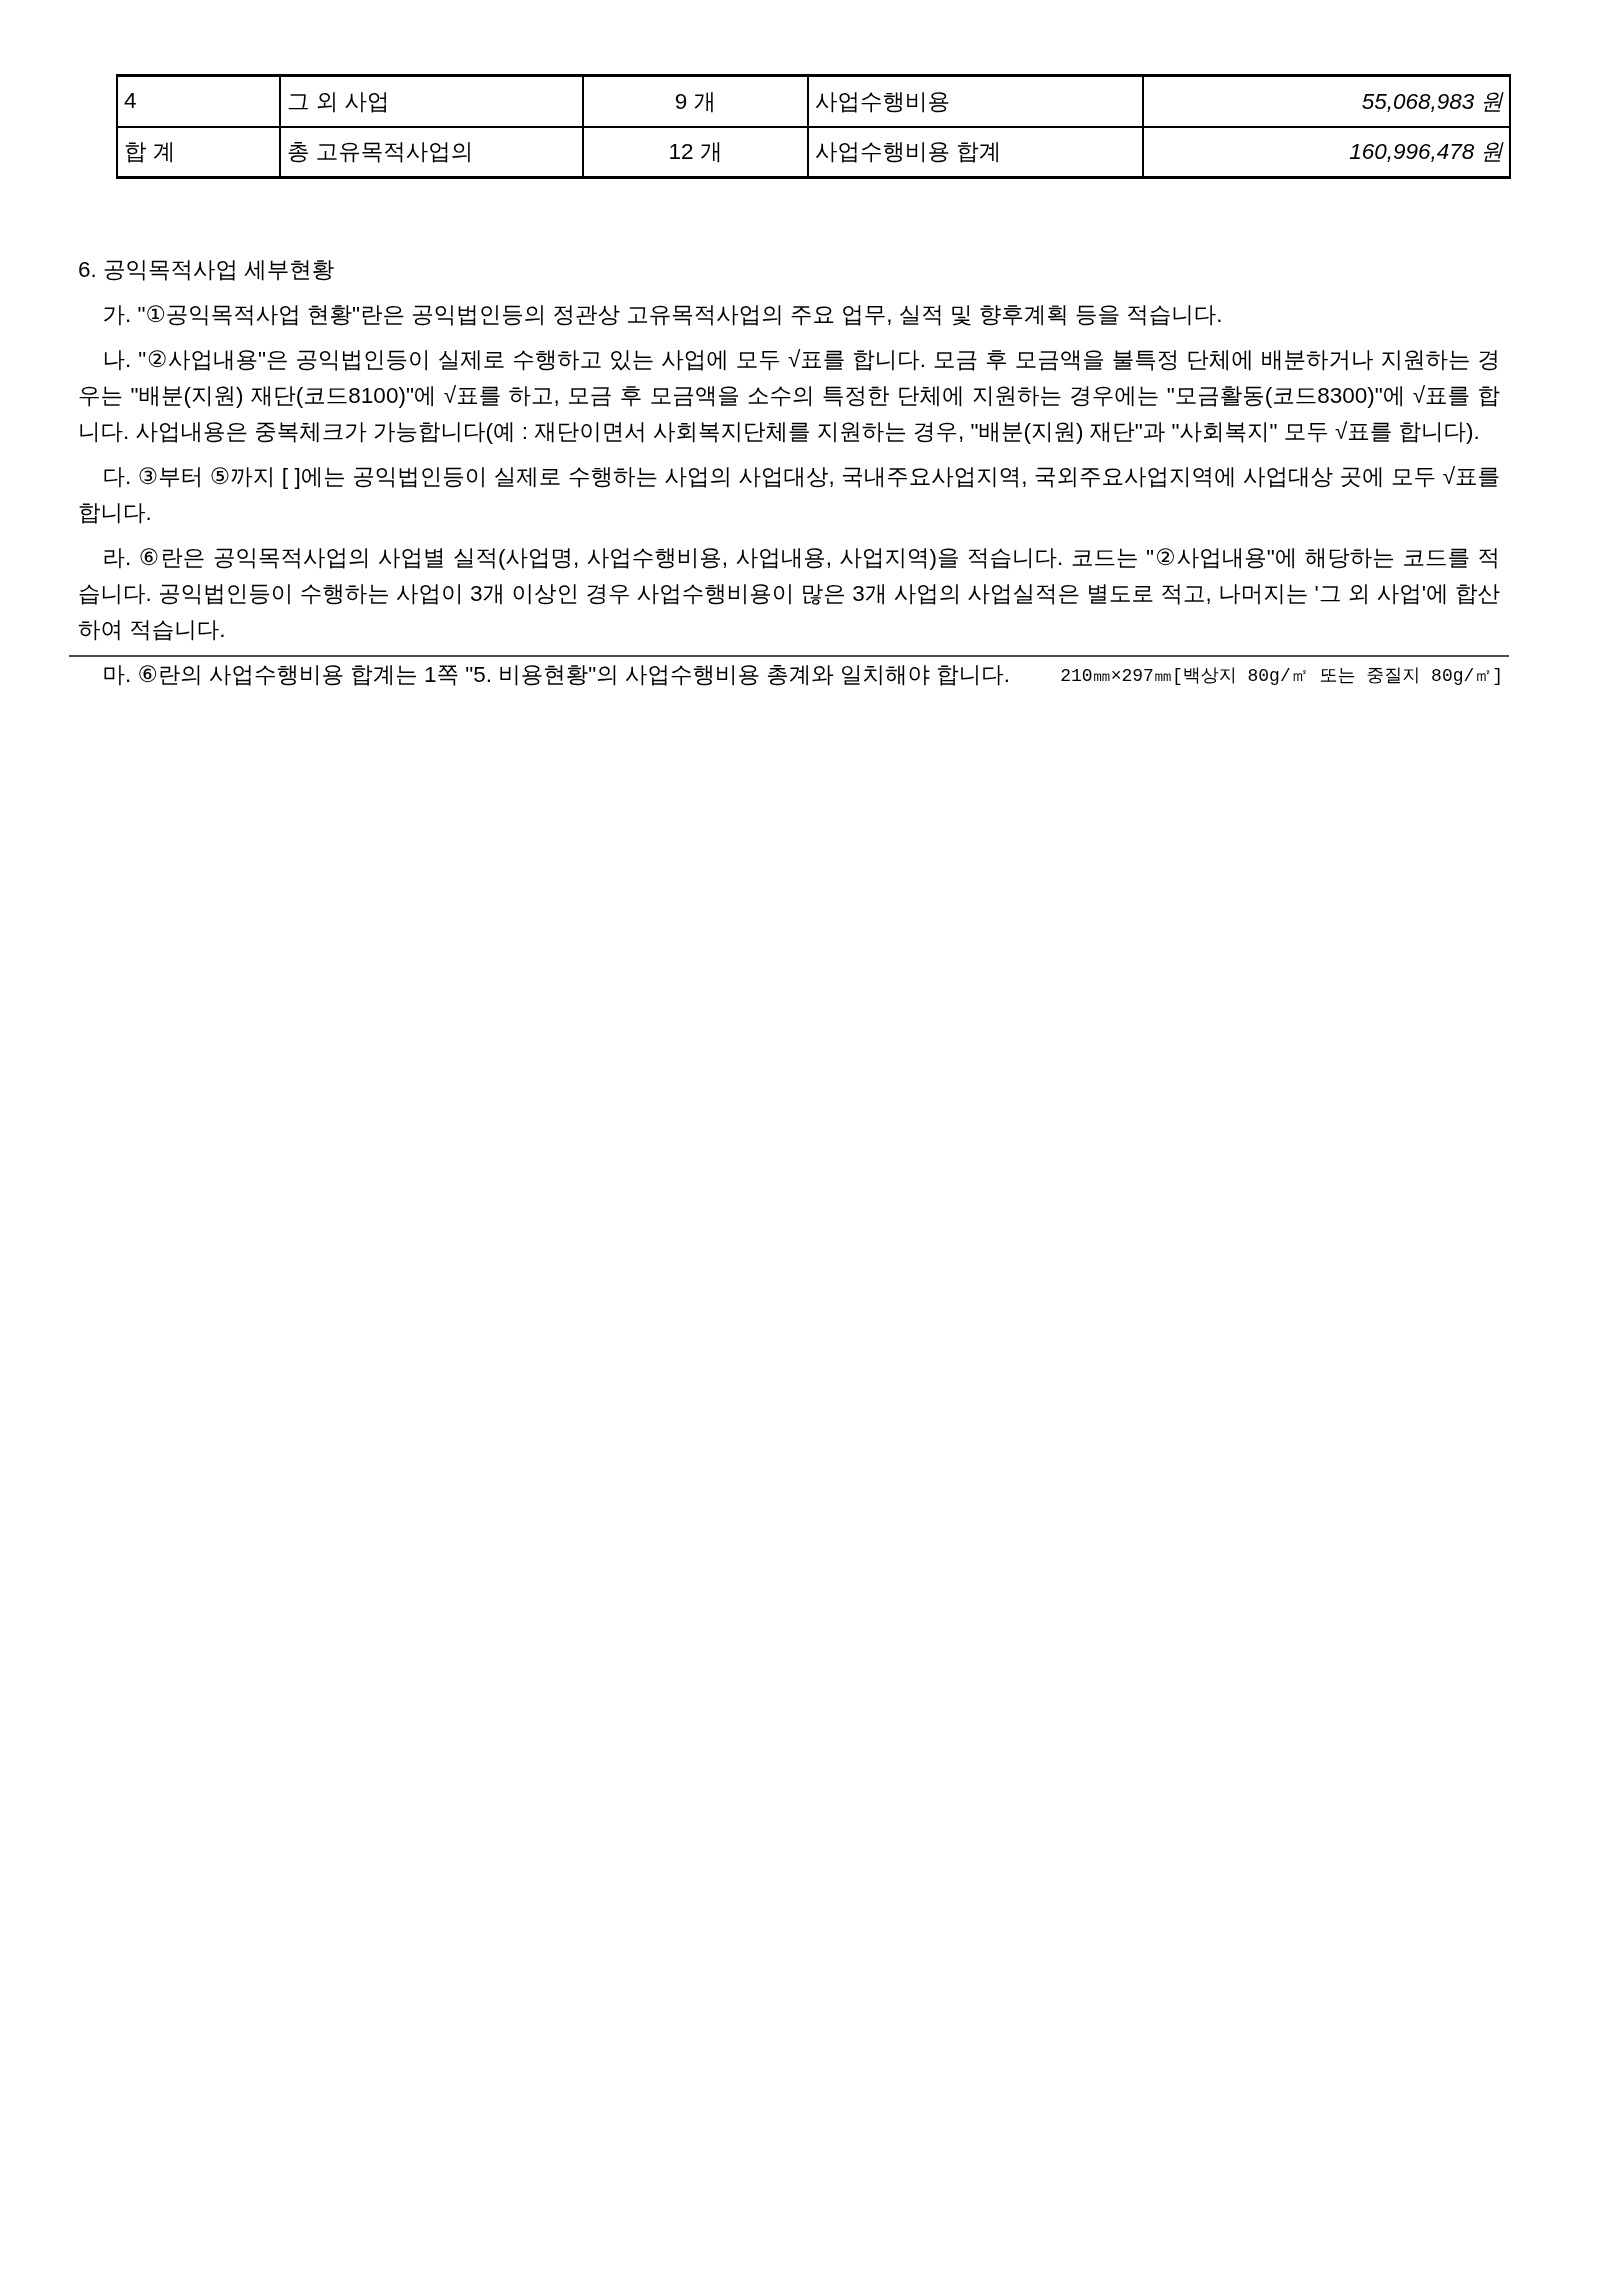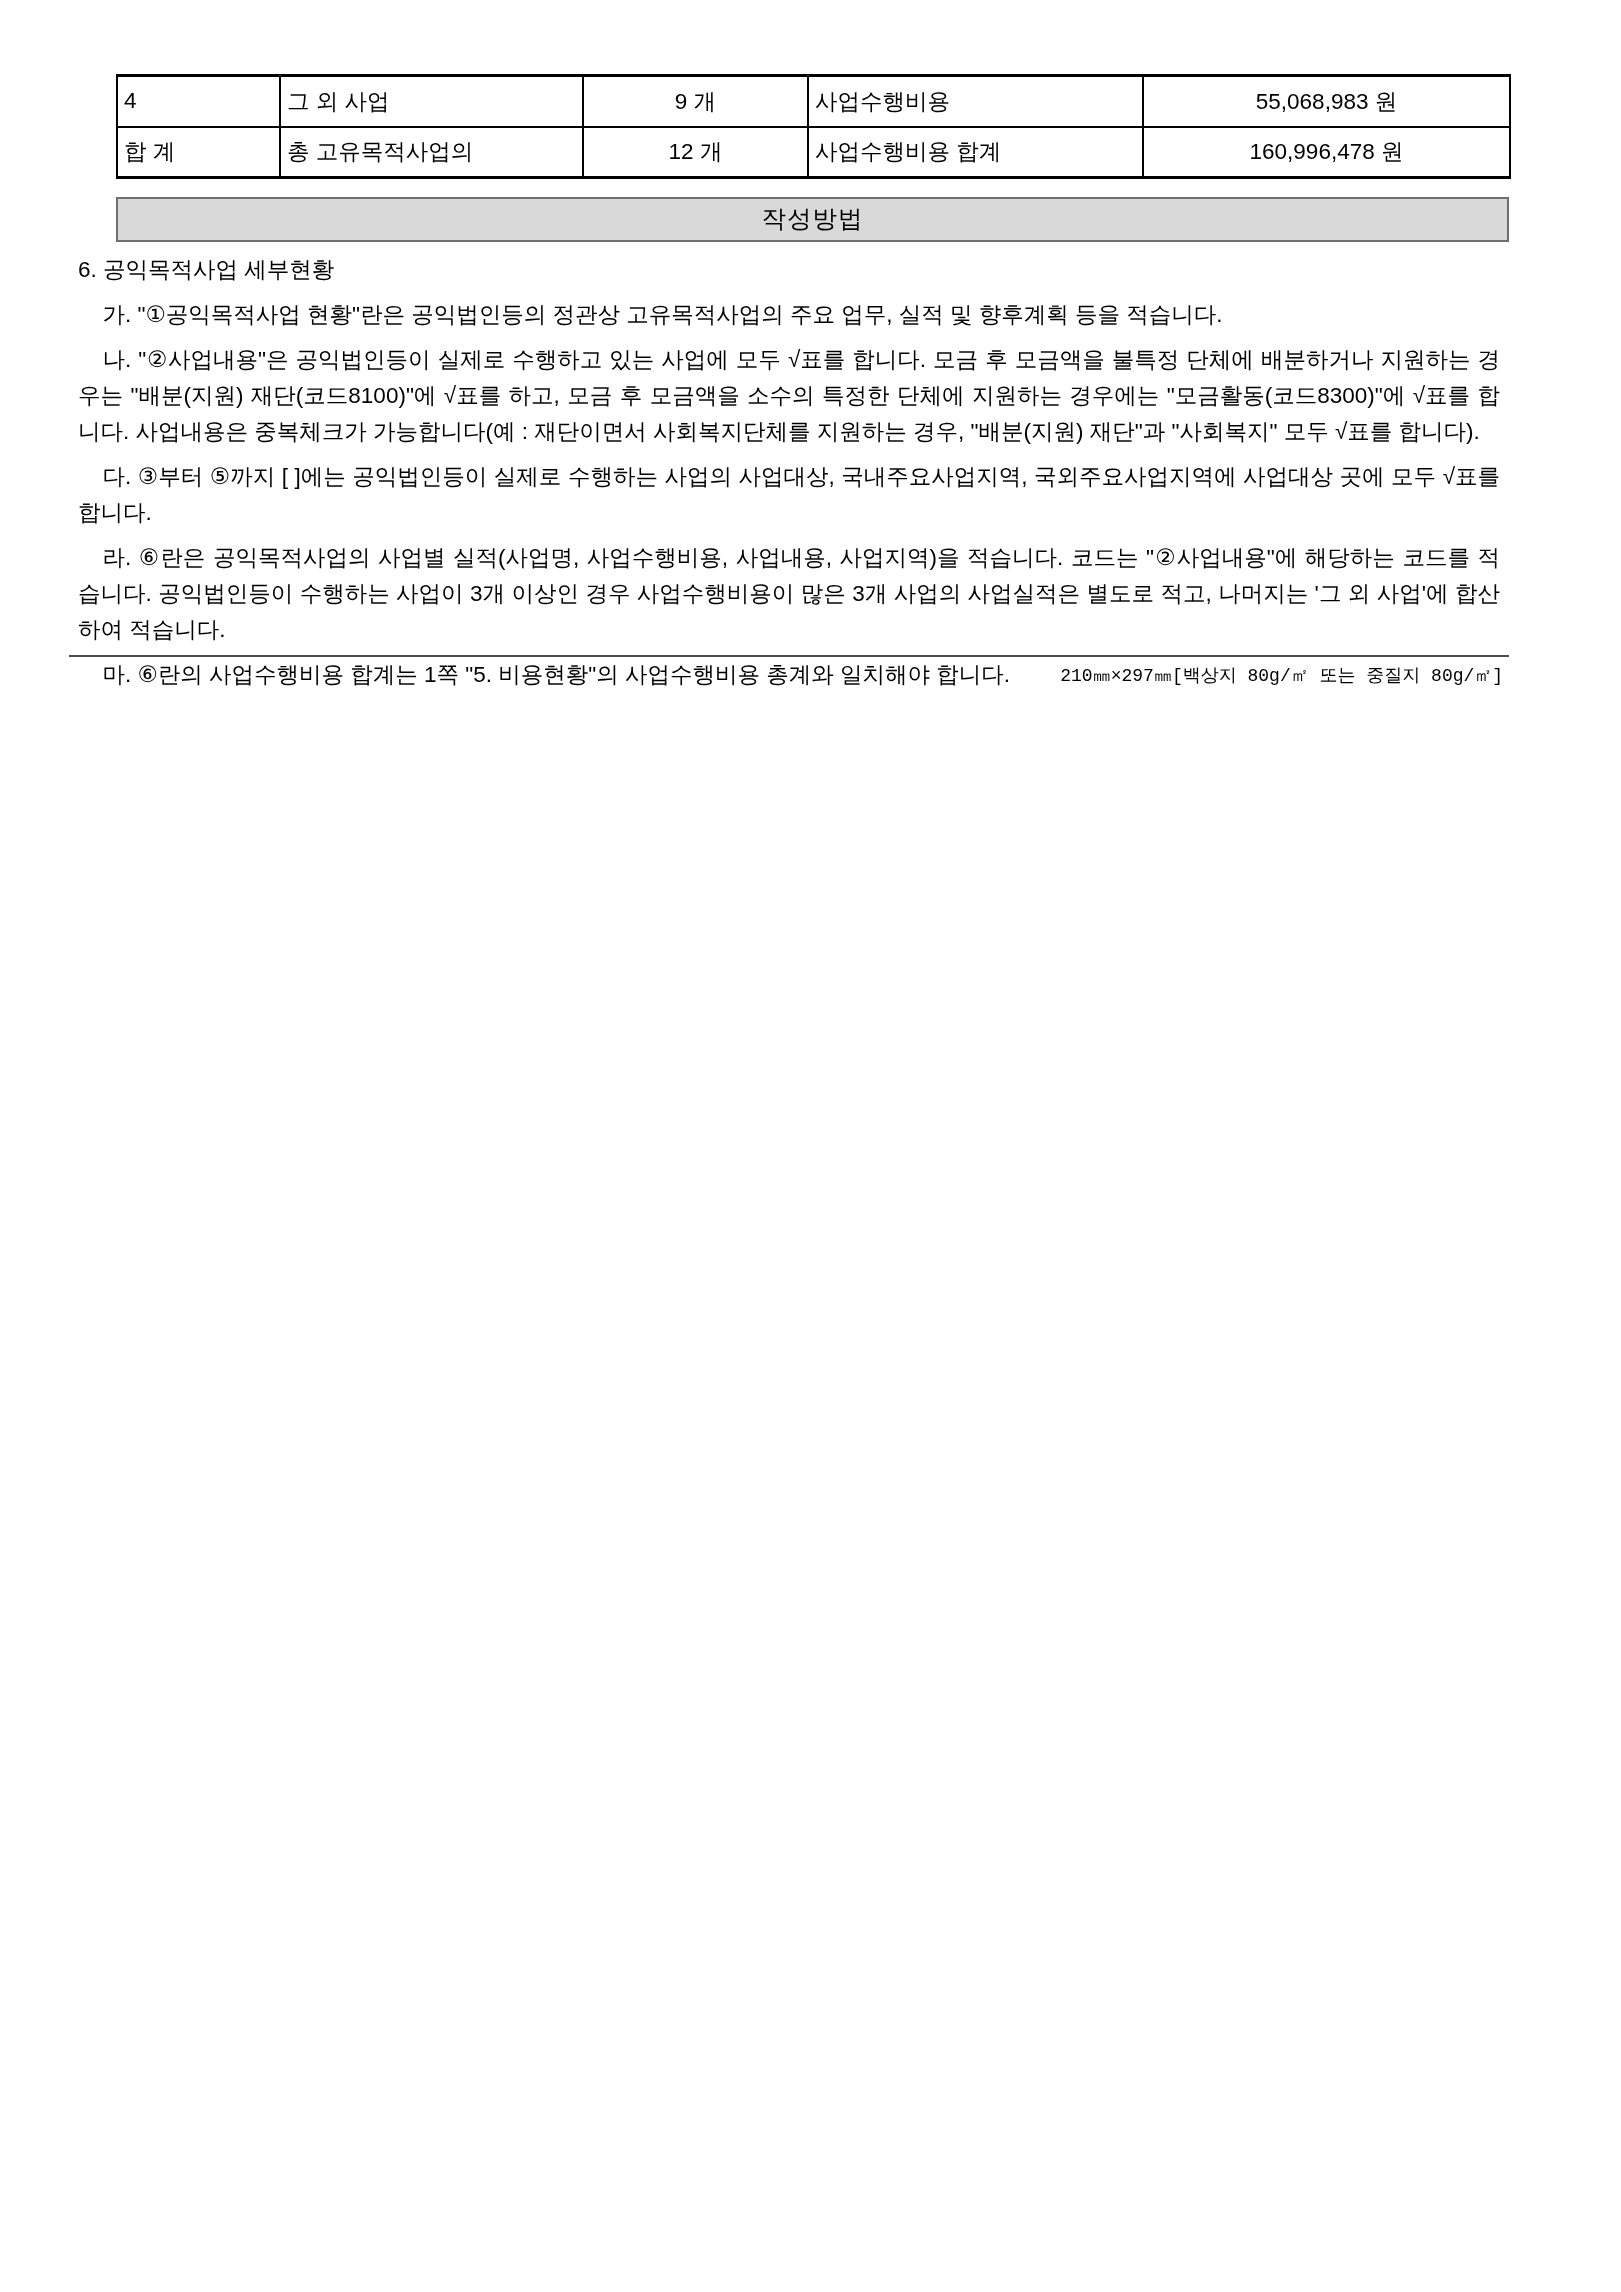--- a/index.html
+++ b/index.html
@@ -36,21 +36,21 @@
   .summary-table { border-top: 3.9px solid #000; border-bottom: 3.9px solid #000; }
   .col-no      { width: 163px; }
   .col-biz     { width: 303px; }
   .col-count   { width: 225px; }
   .col-label   { width: 335px; }
   .col-amount  { width: 367px; }
   .cell-no     { padding-left: 11.8px; }
   .cell-biz    { padding-left: 11.8px; }
   .cell-count  { text-align: center; padding-right: 4.9px; }
   .cell-label  { padding-left: 3.9px; }
-  .cell-amount { text-align: center; padding-right: 7.8px; }
+  .cell-amount { text-align: right; padding-right: 7.8px; font-style: italic; }
 
   
   .section-header {
     position: absolute;
     top: 197px;
     left: 116px;
     width: 1393px;
     height: 45px;
     background: #d9d9d9;
     border: 2px solid #6f6f6f;
@@ -119,23 +119,20 @@
       <tr>
         <td class="cell-no">합 계</td>
         <td class="cell-biz">총 고유목적사업의</td>
         <td class="cell-count">12  개</td>
         <td class="cell-label">사업수행비용 합계</td>
         <td class="cell-amount">160,996,478 원</td>
       </tr>
     </tbody>
   </table>
 
-  <div class="section-header">
-    <span>작성방법</span>
-  </div>
 
   <div class="instructions">
     <p class="title">6. 공익목적사업 세부현황</p>
     <p class="item">가. "①공익목적사업 현황"란은 공익법인등의 정관상 고유목적사업의 주요 업무, 실적 및 향후계획 등을 적습니다.</p>
     <p class="item">나. "②사업내용"은 공익법인등이 실제로 수행하고 있는 사업에 모두 √표를 합니다. 모금 후 모금액을 불특정 단체에 배분하거나 지원하는 경우는 "배분(지원) 재단(코드8100)"에 √표를 하고, 모금 후 모금액을 소수의 특정한 단체에 지원하는 경우에는 "모금활동(코드8300)"에 √표를 합니다. 사업내용은 중복체크가 가능합니다(예 : 재단이면서 사회복지단체를 지원하는 경우, "배분(지원) 재단"과 "사회복지" 모두 √표를 합니다).</p>
     <p class="item">다. ③부터 ⑤까지 [  ]에는 공익법인등이 실제로 수행하는 사업의 사업대상, 국내주요사업지역, 국외주요사업지역에 사업대상 곳에 모두 √표를 합니다.</p>
     <p class="item">라. ⑥란은 공익목적사업의 사업별 실적(사업명, 사업수행비용, 사업내용, 사업지역)을 적습니다. 코드는 "②사업내용"에 해당하는 코드를 적습니다. 공익법인등이 수행하는 사업이 3개 이상인 경우 사업수행비용이 많은 3개 사업의 사업실적은 별도로 적고, 나머지는 '그 외 사업'에 합산하여 적습니다.</p>
     <p class="item">마. ⑥란의 사업수행비용 합계는 1쪽 "5. 비용현황"의 사업수행비용 총계와 일치해야 합니다.</p>
   </div>
 

